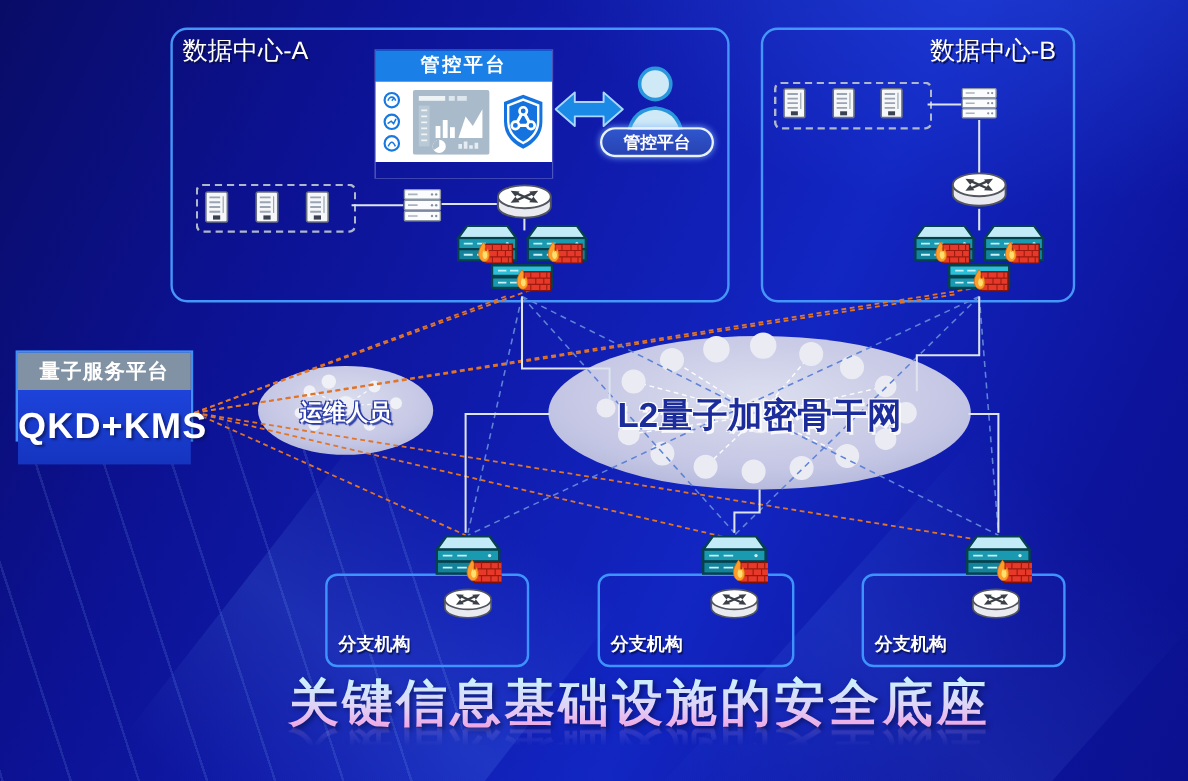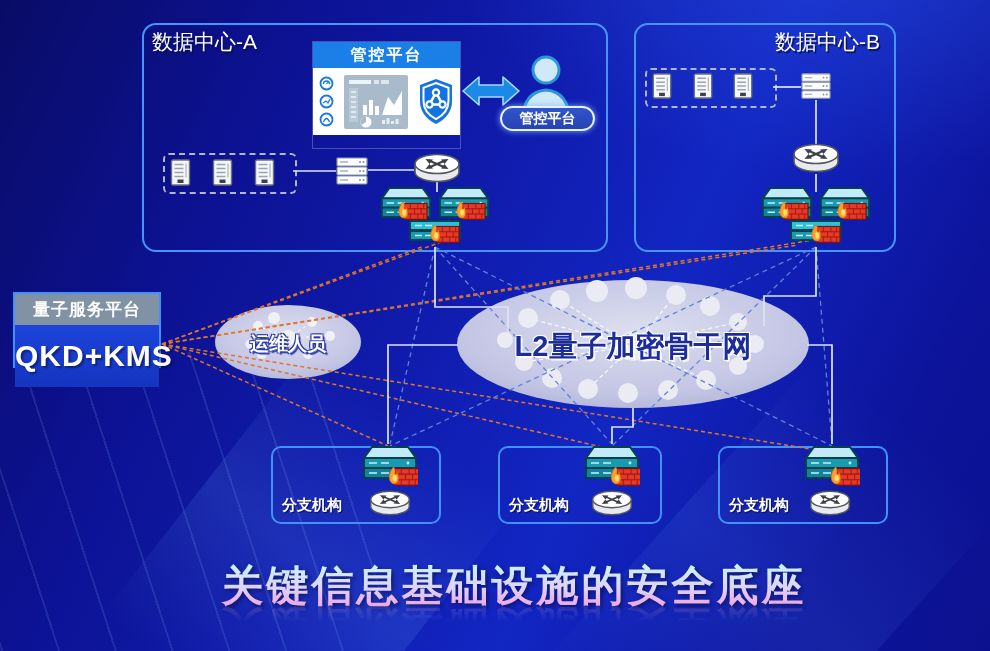--- a/index.html
+++ b/index.html
@@ -19,21 +19,21 @@
   .swoosh-right{position:absolute;left:560px;top:470px;width:420px;height:240px;transform:rotate(-48deg);
     background:linear-gradient(90deg,transparent,rgba(90,150,255,.12),transparent);}
   .svg-layer{position:absolute;left:0;top:0;z-index:2;pointer-events:none;}
   
   .dcbox{position:absolute;border:2px solid #4596f8;border-radius:14px;z-index:1;}
   #dc-a{left:142px;top:23px;width:462px;height:225px;}
   #dc-b{left:634px;top:23px;width:258px;height:225px;}
   .rackgroup{position:absolute;border:2px dashed #aeb8c8;border-radius:6px;z-index:1;}
   #rg-a{left:163px;top:153px;width:130px;height:37px;}
   #rg-b{left:645px;top:68px;width:128px;height:36px;}
-  .branchbox{position:absolute;border:2px solid #3f93ff;border-radius:10px;z-index:1;}
+  .branchbox{position:absolute;border:2px solid #3f93ff;border-radius:10px;z-index:1;margin-top:32px;}
   #br-1{left:271px;top:446px;width:166px;height:74px;}
   #br-2{left:498px;top:446px;width:160px;height:74px;}
   #br-3{left:718px;top:446px;width:166px;height:74px;}
   .branch-label{position:absolute;left:9px;bottom:7px;color:#fff;font-weight:bold;font-size:15px;
     text-shadow:1px 1px 1px rgba(5,12,60,.8);}
   
   .dc-title{position:absolute;z-index:3;color:#fff;font-weight:normal;font-size:21px;
     text-shadow:1.5px 1.5px 0 rgba(8,14,70,.85);}
   #dc-a-title{left:152px;top:28px;}
   #dc-b-title{left:700px;top:28px;width:180px;text-align:right;}
@@ -59,21 +59,21 @@
     font-size:30px;text-align:center;line-height:62px;letter-spacing:1px;
     text-shadow:2px 2px 2px rgba(8,12,60,.55);}
   
   .ell-label{position:absolute;z-index:3;text-align:center;font-weight:bold;}
   #qnet-label{left:215px;top:331px;width:146px;font-size:19px;color:#fff;
     text-shadow:-1px -1px 0 #2b3ba6,1px -1px 0 #2b3ba6,-1px 1px 0 #2b3ba6,2px 2px 1px #2b3ba6;}
   #l2net-label{left:457px;top:327px;width:352px;font-size:29px;color:#1c2d9b;
     text-shadow:-1px -1px 0 rgba(255,255,255,.85),1px -1px 0 rgba(255,255,255,.85),
       -1px 1px 0 rgba(255,255,255,.85),2px 2px 0 rgba(255,255,255,.85);}
   
-  .footer-title{position:absolute;left:154px;top:558px;width:720px;z-index:3;
+  .footer-title{position:absolute;left:173px;top:558px;width:720px;z-index:3;
     text-align:center;font-size:42px;font-weight:bold;letter-spacing:3px;
     background:linear-gradient(#c9f4ff 10%,#dfd2f6 55%,#f29ade 95%);
     -webkit-background-clip:text;background-clip:text;color:transparent;
     -webkit-box-reflect:below -16px linear-gradient(transparent 58%,rgba(255,255,255,.28));
     filter:drop-shadow(2px 2px 2px rgba(5,10,60,.6));}
 </style>
 </head>
 <body>
 
 <div class="canvas">

